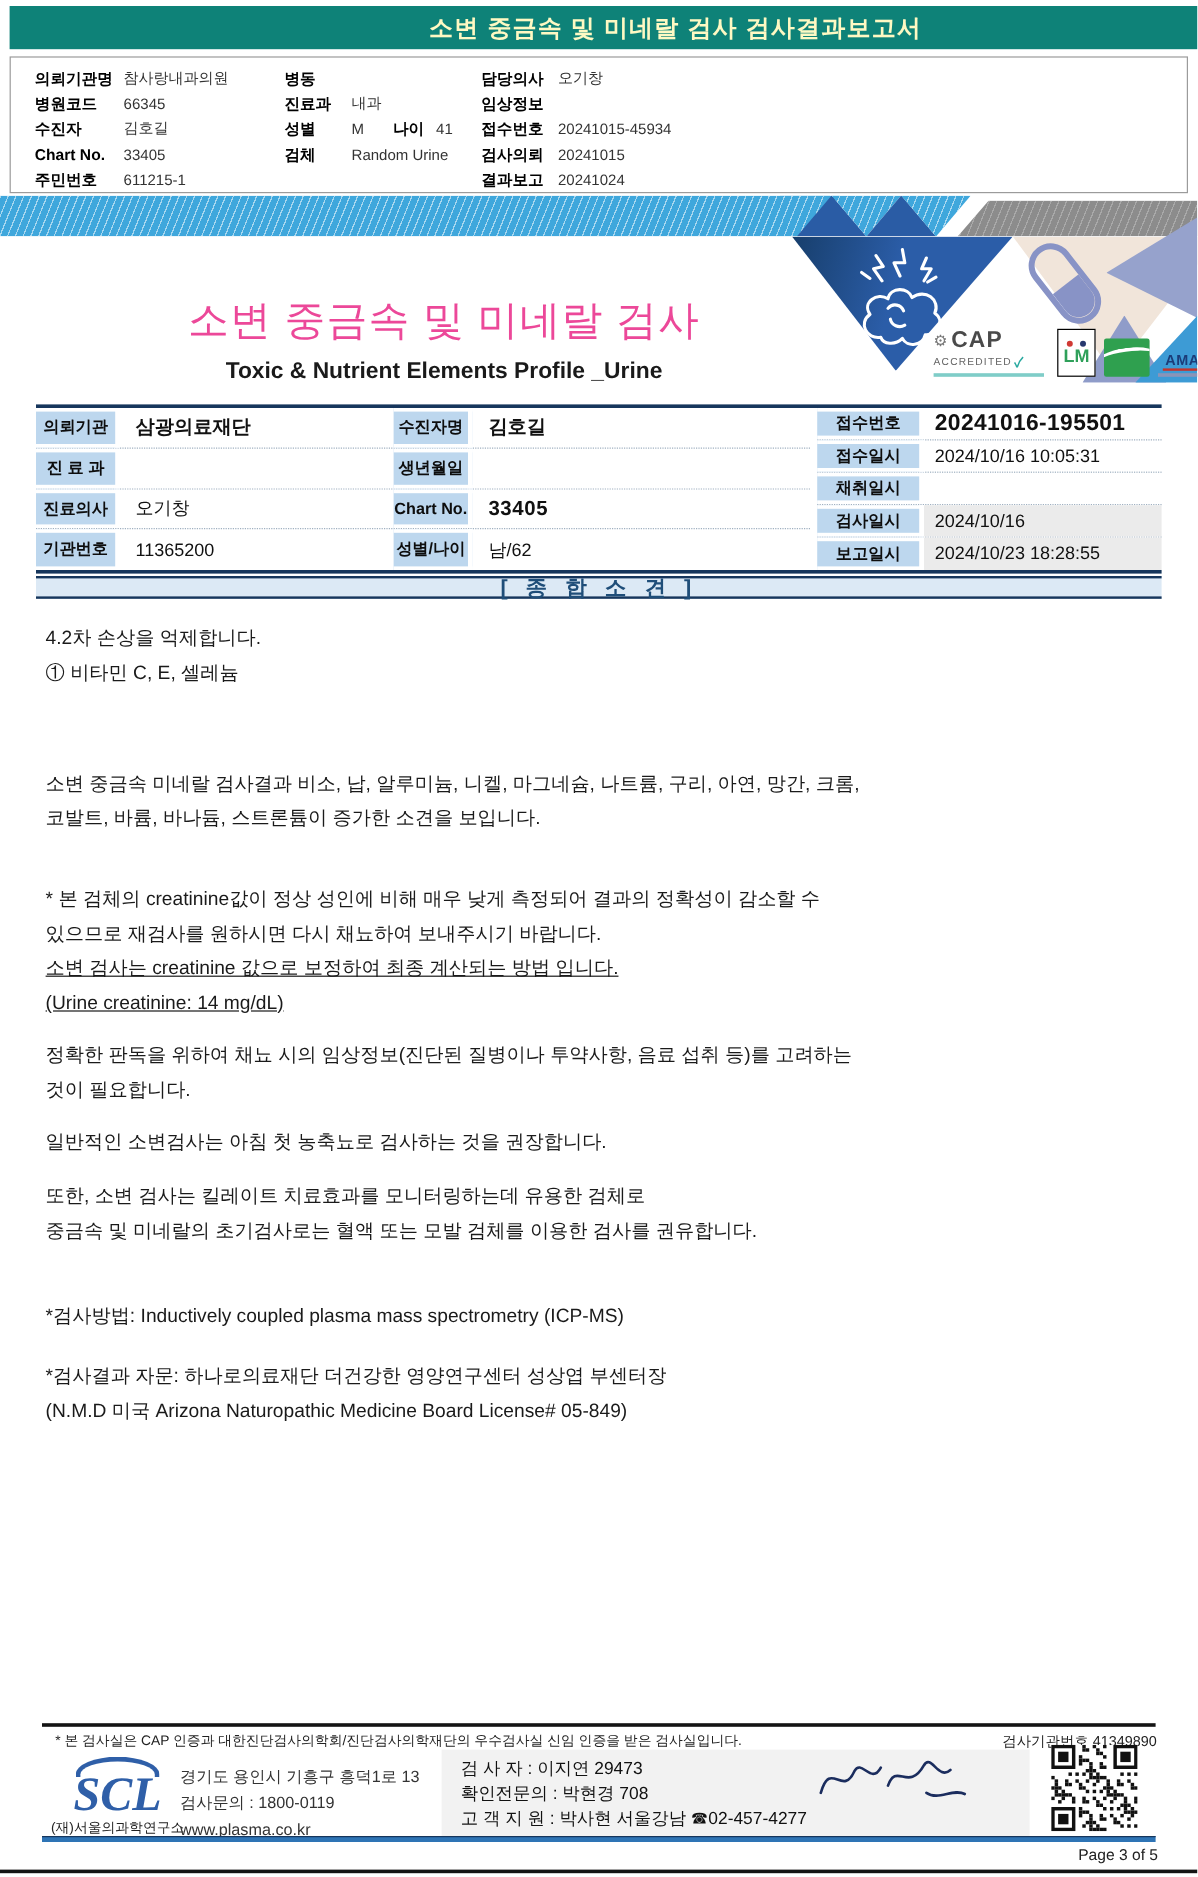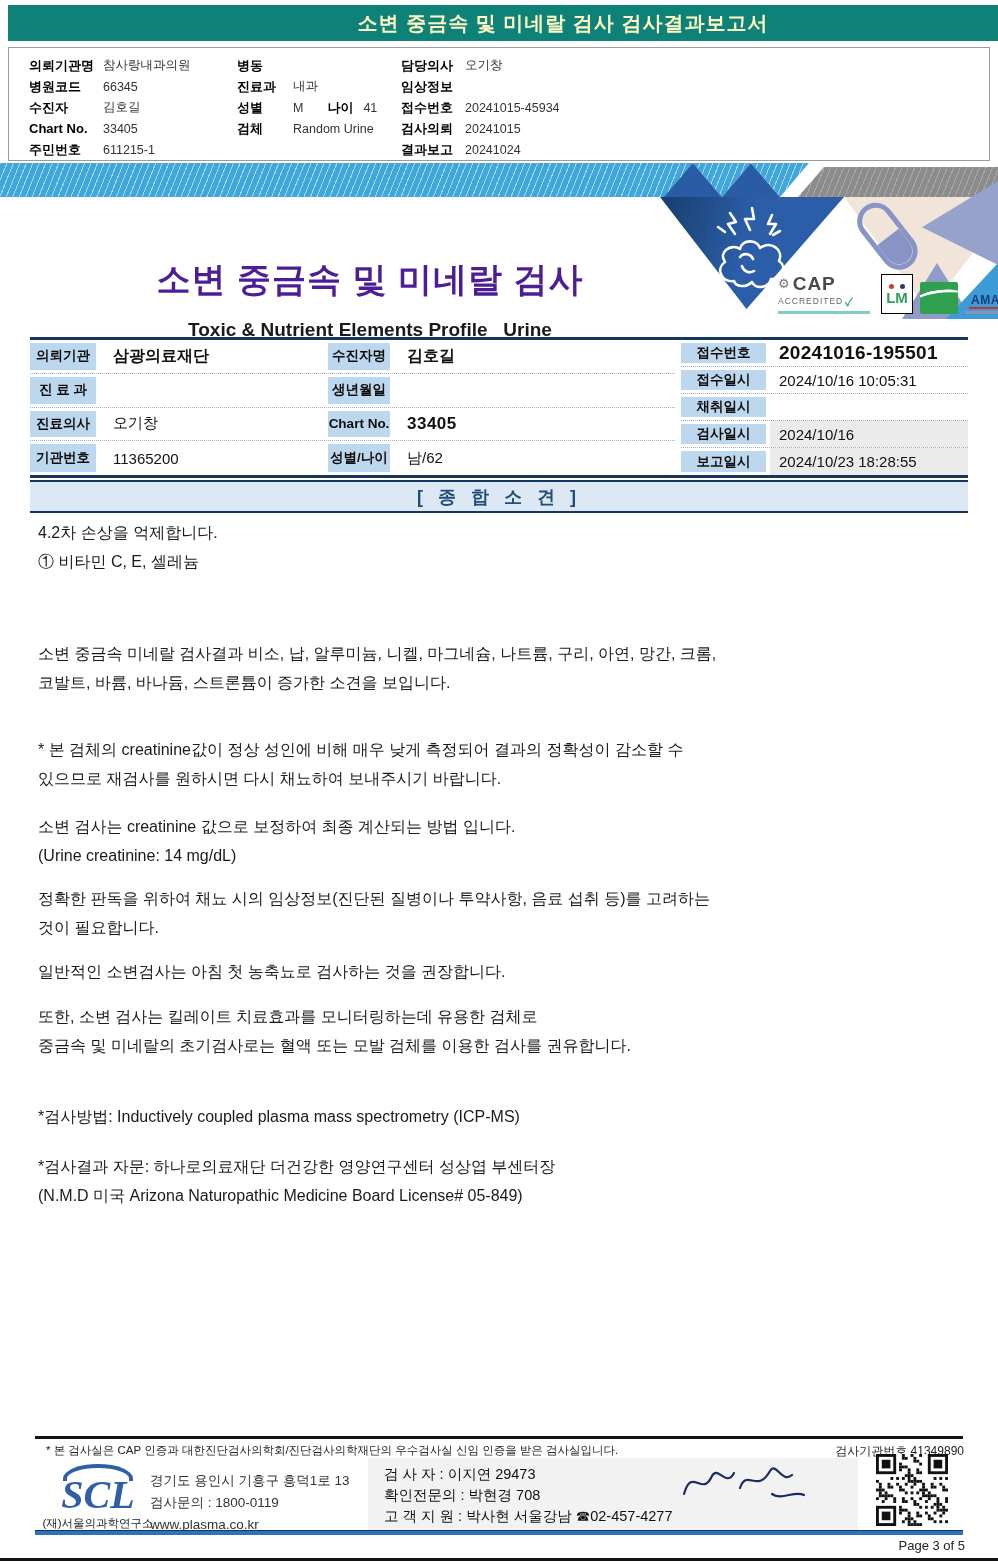--- a/index.html
+++ b/index.html
@@ -58,21 +58,21 @@
   .lm-word{color:#2FA05A;font-weight:bold;font-size:15px;line-height:15px;}
   .green-badge{width:38px;height:32px;background:#2FA04F;border-radius:2px;position:relative;overflow:hidden;}
   .green-badge i{position:absolute;left:-8px;top:8px;width:54px;height:18px;border-top:3px solid #fff;border-radius:50%;display:block;transform:rotate(-8deg);}
   .amab-badge{width:50px;text-align:center;}
   .amab-word{font-size:12px;font-weight:900;color:#1B3C78;letter-spacing:.5px;line-height:12px;}
   .amab-swoosh{height:2px;background:#C4342C;margin:1px 4px;}
   .amab-line{height:3px;background:#8a94b8;margin-top:2px;}
 
   
   .title-block{position:absolute;left:60px;top:241px;width:620px;text-align:center;}
-  .title-block h1{margin:16px;font-size:34px;font-weight:bold;color:#4c1d95;letter-spacing:1px;}
+  .title-block h1{margin:3px;font-size:34px;font-weight:normal;color:#ec4899;letter-spacing:1px;}
   .title-block h2{margin:9px 0 0;font-size:19px;font-weight:bold;color:#1a1a1a;}
 
   
   .info-table{position:absolute;left:30px;top:337px;width:938px;height:141px;box-sizing:border-box;
               border-top:3px solid #16365C;border-bottom:3px solid #16365C;background:#fff;}
   .it-left{position:absolute;left:0;top:0;width:645px;height:135px;}
   .it-left .itr{height:33.75px;display:flex;align-items:stretch;box-sizing:border-box;border-bottom:1px dotted #9fb0c0;}
   .it-left .itr:last-child{border-bottom:none;}
   .it-lab{flex:none;background:#BDD7EE;display:flex;align-items:center;justify-content:center;
           font-weight:bold;font-size:13.5px;color:#0d0d0d;box-sizing:border-box;
@@ -82,30 +82,30 @@
   .it-left .itr:nth-child(1) .it-val{font-weight:bold;font-size:16px;}
   .it-left .itr:nth-child(3) .v2{font-weight:bold;font-size:17px;letter-spacing:.5px;}
   .it-right{position:absolute;left:651px;top:0;width:287px;height:135px;}
   .it-right .itr{height:27px;display:flex;align-items:stretch;box-sizing:border-box;border-bottom:1px dotted #9fb0c0;}
   .it-right .itr:last-child{border-bottom:none;}
   .it-right .rl{width:89px;} .it-right .rv{flex:1;padding-left:9px;}
   .it-right .itr:nth-child(1) .rv{font-weight:bold;font-size:19px;letter-spacing:.3px;}
   .it-right .itr:nth-child(4) .rv,.it-right .itr:nth-child(5) .rv{background:#EBEBEB;}
 
   
-  .summary-bar{position:absolute;left:30px;top:480px;width:938px;height:33px;box-sizing:border-box;
+  .summary-bar{position:absolute;left:30px;top:480px;width:938px;height:19px;box-sizing:border-box;
                background:#DCE9F5;border-top:2px solid #16365C;border-bottom:2px solid #16365C;
                display:flex;align-items:center;justify-content:center;}
   .summary-bar span{color:#1F4E79;font-weight:bold;font-size:18px;letter-spacing:5px;}
   .summary-text{position:absolute;left:38px;top:512px;width:922px;}
   .summary-text p{margin:0;font-size:16px;line-height:29px;color:#1a1a1a;white-space:pre-line;}
   .summary-text p:nth-of-type(1){margin-top:6px;}
   .summary-text p:nth-of-type(3){margin-top:63px;}
   .summary-text p:nth-of-type(4){margin-top:38px;}
-  .summary-text p:nth-of-type(5){margin-top:19px;}
+  .summary-text p:nth-of-type(5){text-decoration:underline;}
   .summary-text p:nth-of-type(6){margin-top:14px;}
   .summary-text p:nth-of-type(7){margin-top:15px;}
   .summary-text p:nth-of-type(8){margin-top:16px;}
   .summary-text p:nth-of-type(9){margin-top:42px;}
   .summary-text p:nth-of-type(10){margin-top:21px;}
 
   
   .foot-rule{position:absolute;left:35px;top:1436px;width:928px;height:3px;background:#141414;}
   .foot-note{position:absolute;left:46px;top:1443px;width:918px;display:flex;justify-content:space-between;
              font-size:11.5px;color:#222;}

